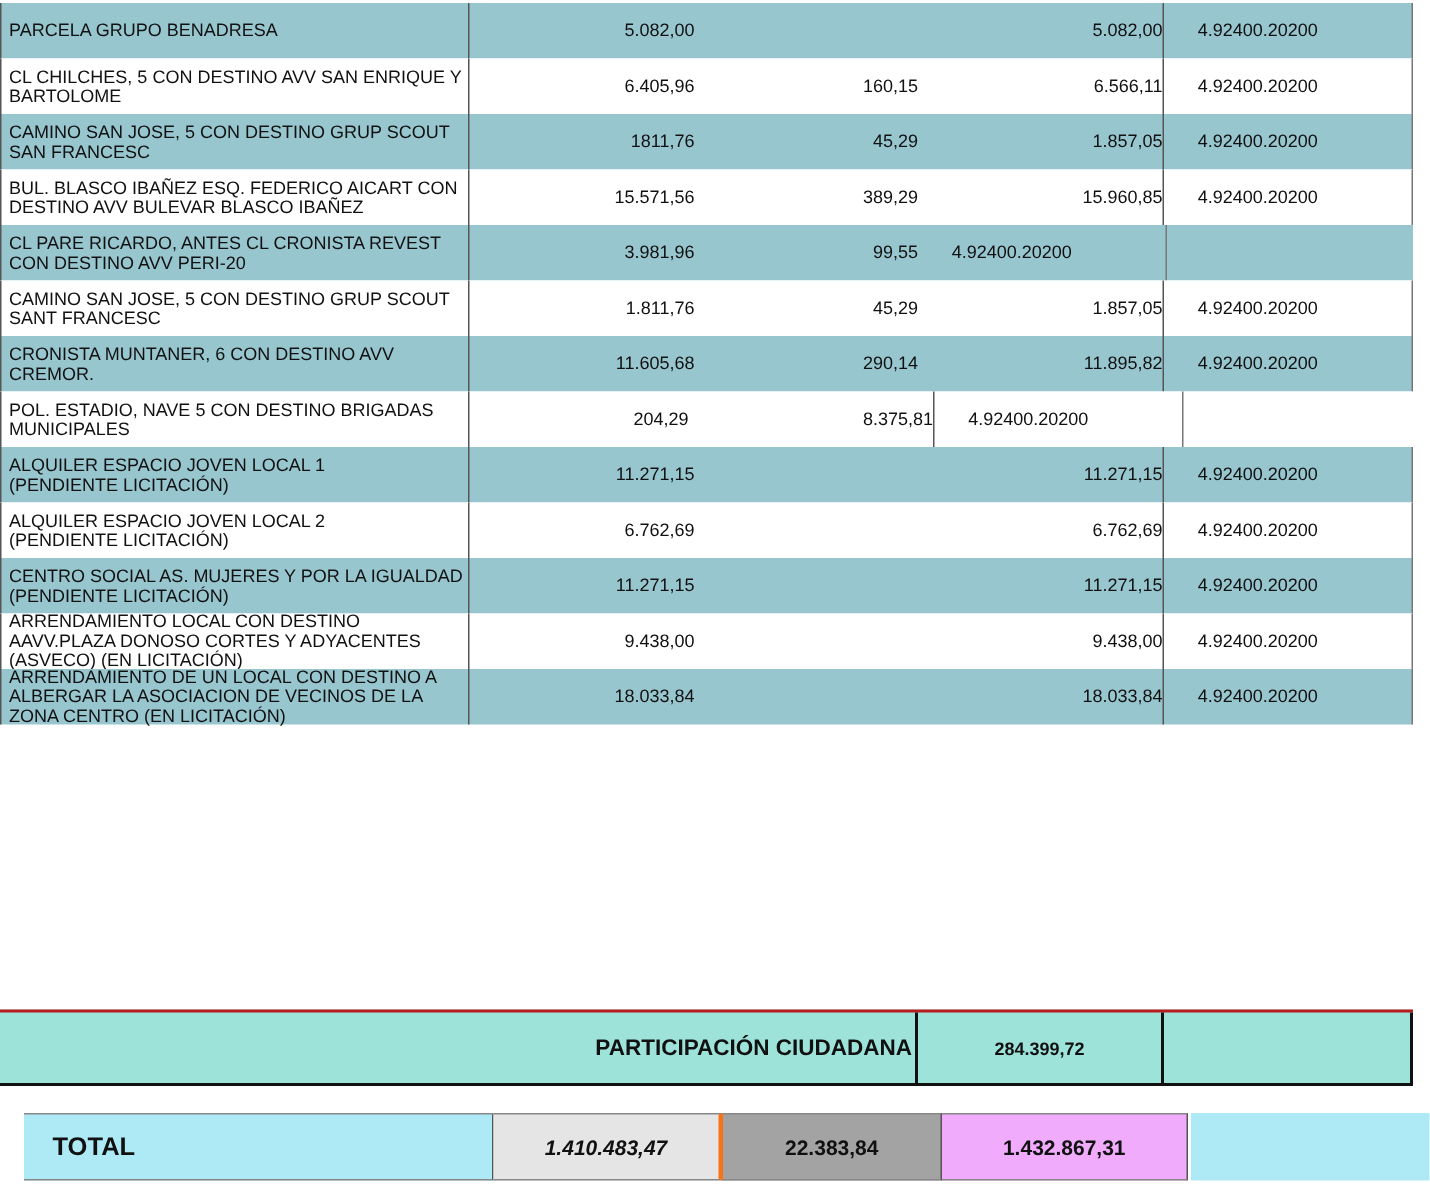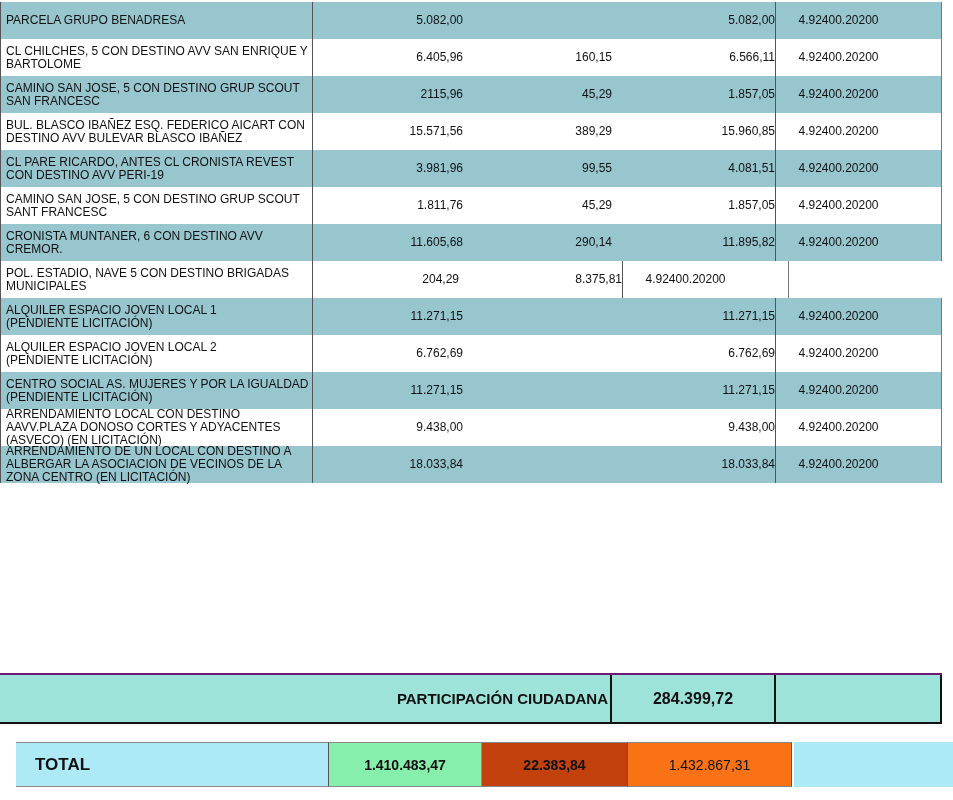--- a/index.html
+++ b/index.html
@@ -12,36 +12,36 @@
   .row.plain { background:#ffffff; }
   .cell { box-sizing:border-box; height:100%; display:flex; align-items:center; font-size:12px; line-height:13px; }
   .c-desc { width:313px; padding-left:5px; border-left:1px solid #555; border-right:1px solid #555; }
   .c-a { width:153px; justify-content:flex-end; padding-right:3px; }
   .c-b { width:146px; justify-content:flex-end; padding-right:0px; }
   .c-c { width:164px; justify-content:flex-end; padding-right:0px; border-right:1px solid #555; }
   .c-d { width:166px; justify-content:center; border-right:1px solid #777; padding-right:40px; }
   .desc-text { white-space:pre-line; }
 
   .summary { position:absolute; left:0; top:673px; width:942px; height:51px; display:flex;
-             background:#9ee3da; border-top:2px solid #701a75; border-bottom:2px solid #111; box-sizing:border-box; }
+             background:#9ee3da; border-top:2px solid #b91c1c; border-bottom:2px solid #111; box-sizing:border-box; }
   .summary .s-label { width:612px; display:flex; align-items:center; justify-content:flex-end;
              font-weight:bold; font-size:15px; padding-right:2px; box-sizing:border-box; border-right:2px solid #111; }
   .summary .s-val { width:164px; display:flex; align-items:center; justify-content:center;
-             font-weight:bold; font-size:16px; box-sizing:border-box; border-right:2px solid #111; }
+             font-weight:bold; font-size:12px; box-sizing:border-box; border-right:2px solid #111; }
   .summary .s-empty { width:166px; box-sizing:border-box; border-right:2px solid #111; }
 
   .total { position:absolute; left:16px; top:742px; width:942px; height:45px; display:flex; }
   .total .t-label { width:313px; background:#aeeaf6; display:flex; align-items:center; padding-left:19px;
              font-weight:bold; font-size:17px; box-sizing:border-box; border-top:1px solid #888; border-bottom:1px solid #888; border-right:1px solid #555; }
-  .total .t-a { width:153px; background:#86efac; display:flex; align-items:center; justify-content:center;
-             font-weight:bold; font-size:14px; box-sizing:border-box; border-top:1px solid #888; border-bottom:1px solid #888; border-right:1px solid #f97316; }
-  .total .t-b { width:146px; background:#c2410c; display:flex; align-items:center; justify-content:center;
+  .total .t-a { width:153px; background:#e5e5e5; display:flex; align-items:center; justify-content:center;
+             font-weight:bold; font-size:14px; box-sizing:border-box; border-top:1px solid #888; border-bottom:1px solid #888; border-right:3px solid #f97316;font-style:italic; }
+  .total .t-b { width:146px; background:#a3a3a3; display:flex; align-items:center; justify-content:center;
              font-weight:bold; font-size:14px; box-sizing:border-box; border-top:1px solid #888; border-bottom:1px solid #888; border-right:1px solid #555; }
-  .total .t-c { width:164px; background:#f97316; display:flex; align-items:center; justify-content:center;
-             font-weight:normal; font-size:14px; box-sizing:border-box; border-top:1px solid #888; border-bottom:1px solid #888; border-right:1px solid #555; }
+  .total .t-c { width:164px; background:#f0abfc; display:flex; align-items:center; justify-content:center;
+             font-weight:bold; font-size:14px; box-sizing:border-box; border-top:1px solid #888; border-bottom:1px solid #888; border-right:1px solid #555; }
   .total .t-gap { width:2px; background:#fff; }
   .total .t-empty { width:164px; background:#aeeaf6; }
 </style>
 </head>
 <body>
 
 <div class="sheet">
   <div class="rows">
 
     <div class="row shade">
@@ -61,43 +61,42 @@
       <div class="cell c-a">6.405,96</div>
       <div class="cell c-b">160,15</div>
       <div class="cell c-c">6.566,11</div>
       <div class="cell c-d">4.92400.20200</div>
     </div>
     <div class="row shade">
       <div class="cell c-desc">
           <span class="desc-text">CAMINO SAN JOSE, 5 CON DESTINO GRUP SCOUT
 SAN FRANCESC</span>
         </div>
-      <div class="cell c-a">2115,96</div>
+      <div class="cell c-a">1811,76</div>
       <div class="cell c-b">45,29</div>
       <div class="cell c-c">1.857,05</div>
       <div class="cell c-d">4.92400.20200</div>
     </div>
     <div class="row plain">
       <div class="cell c-desc">
           <span class="desc-text">BUL. BLASCO IBAÑEZ ESQ. FEDERICO AICART CON
 DESTINO AVV BULEVAR BLASCO IBAÑEZ</span>
         </div>
       <div class="cell c-a">15.571,56</div>
       <div class="cell c-b">389,29</div>
       <div class="cell c-c">15.960,85</div>
       <div class="cell c-d">4.92400.20200</div>
     </div>
     <div class="row shade">
       <div class="cell c-desc">
           <span class="desc-text">CL PARE RICARDO, ANTES CL CRONISTA REVEST
-CON DESTINO AVV PERI-19</span>
+CON DESTINO AVV PERI-20</span>
         </div>
       <div class="cell c-a">3.981,96</div>
       <div class="cell c-b">99,55</div>
-      <div class="cell c-c">4.081,51</div>
       <div class="cell c-d">4.92400.20200</div>
     </div>
     <div class="row plain">
       <div class="cell c-desc">
           <span class="desc-text">CAMINO SAN JOSE, 5 CON DESTINO GRUP SCOUT
 SANT FRANCESC</span>
         </div>
       <div class="cell c-a">1.811,76</div>
       <div class="cell c-b">45,29</div>
       <div class="cell c-c">1.857,05</div>

